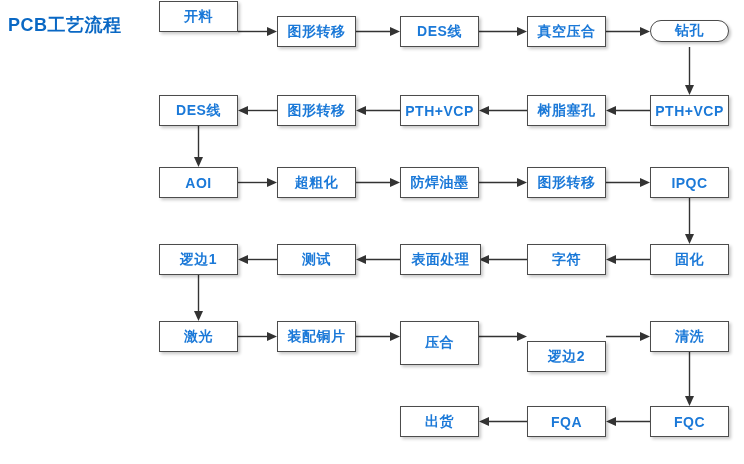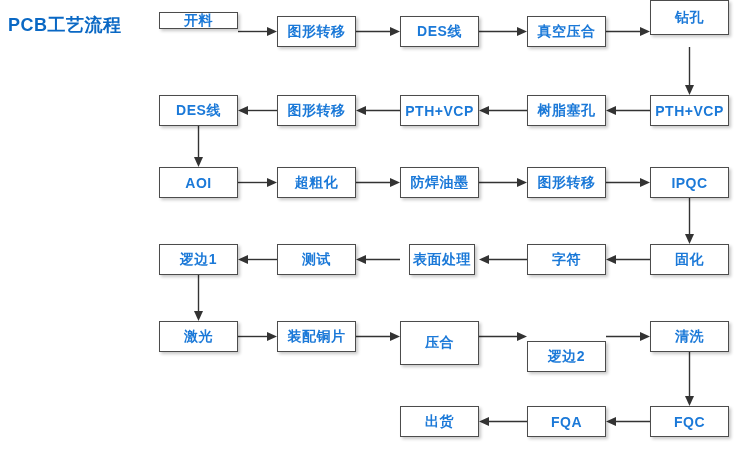--- a/index.html
+++ b/index.html
@@ -105,38 +105,38 @@
       <line x1="606" y1="336.5" x2="641" y2="336.5" stroke="#333333" stroke-width="1.4"></line>
       <polygon points="650,336.5 640,332 640,341" fill="#333333"></polygon>
       <line x1="689.5" y1="352" x2="689.5" y2="397" stroke="#333333" stroke-width="1.4"></line>
       <polygon points="689.5,406 685,396 694,396" fill="#333333"></polygon>
       <line x1="650" y1="421.5" x2="615" y2="421.5" stroke="#333333" stroke-width="1.4"></line>
       <polygon points="606,421.5 616,417 616,426" fill="#333333"></polygon>
       <line x1="527" y1="421.5" x2="488" y2="421.5" stroke="#333333" stroke-width="1.4"></line>
       <polygon points="479,421.5 489,417 489,426" fill="#333333"></polygon>
     </svg>
   <div id="nodes">
-      <div class="flow-node" style="left: 159px; top: 12px; width: 79px; height: 17px; font-family: Liberation Serif, serif;">开料</div>
+      <div class="flow-node" style="left: 159px; top: 1px; width: 79px; height: 31px; font-family: Liberation Serif, serif;">开料</div>
       <div class="flow-node" style="left: 277px; top: 16px; width: 79px; height: 31px;">图形转移</div>
       <div class="flow-node" style="left: 400px; top: 16px; width: 79px; height: 31px;">DES线</div>
       <div class="flow-node" style="left: 527px; top: 16px; width: 79px; height: 31px;">真空压合</div>
-      <div class="flow-node" style="left: 650px; top: 0; width: 79px; height: 35px;">钻孔</div>
+      <div class="flow-node" style="left: 650px; top: 20px; width: 79px; height: 22px; border-radius: 13px;">钻孔</div>
       <div class="flow-node" style="left: 650px; top: 95px; width: 79px; height: 31px;">PTH+VCP</div>
       <div class="flow-node" style="left: 527px; top: 95px; width: 79px; height: 31px;">树脂塞孔</div>
       <div class="flow-node" style="left: 400px; top: 95px; width: 79px; height: 31px;">PTH+VCP</div>
       <div class="flow-node" style="left: 277px; top: 95px; width: 79px; height: 31px;">图形转移</div>
       <div class="flow-node" style="left: 159px; top: 95px; width: 79px; height: 31px;">DES线</div>
       <div class="flow-node" style="left: 159px; top: 167px; width: 79px; height: 31px;">AOI</div>
       <div class="flow-node" style="left: 277px; top: 167px; width: 79px; height: 31px;">超粗化</div>
       <div class="flow-node" style="left: 400px; top: 167px; width: 79px; height: 31px;">防焊油墨</div>
       <div class="flow-node" style="left: 527px; top: 167px; width: 79px; height: 31px;">图形转移</div>
       <div class="flow-node" style="left: 650px; top: 167px; width: 79px; height: 31px;">IPQC</div>
       <div class="flow-node" style="left: 650px; top: 244px; width: 79px; height: 31px;">固化</div>
       <div class="flow-node" style="left: 527px; top: 244px; width: 79px; height: 31px;">字符</div>
-      <div class="flow-node" style="left: 409px; top: 244px; width: 66px; height: 31px;">表面处理</div>
+      <div class="flow-node" style="left: 400px; top: 244px; width: 81px; height: 31px;">表面处理</div>
       <div class="flow-node" style="left: 277px; top: 244px; width: 79px; height: 31px;">测试</div>
       <div class="flow-node" style="left: 159px; top: 244px; width: 79px; height: 31px;">逻边1</div>
       <div class="flow-node" style="left: 159px; top: 321px; width: 79px; height: 31px;">激光</div>
       <div class="flow-node" style="left: 277px; top: 321px; width: 79px; height: 31px;">装配铜片</div>
       <div class="flow-node" style="left: 400px; top: 321px; width: 79px; height: 44px;">压合</div>
       <div class="flow-node" style="left: 527px; top: 321px; width: 79px; height: 31px; margin-top: 20px;">逻边2</div>
       <div class="flow-node" style="left: 650px; top: 321px; width: 79px; height: 31px;">清洗</div>
       <div class="flow-node" style="left: 650px; top: 406px; width: 79px; height: 31px; text-align: center;">FQC</div>
       <div class="flow-node" style="left: 527px; top: 406px; width: 79px; height: 31px;">FQA</div>
       <div class="flow-node" style="left: 400px; top: 406px; width: 79px; height: 31px;">出货</div>

